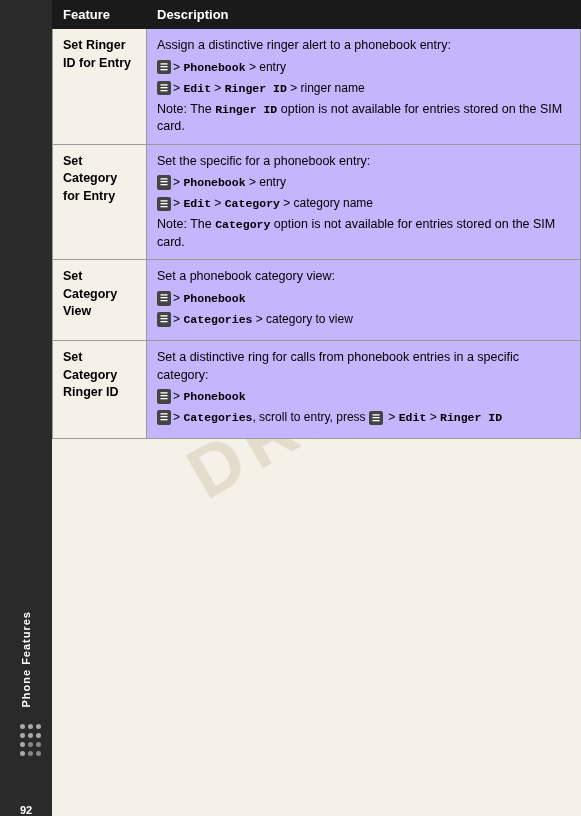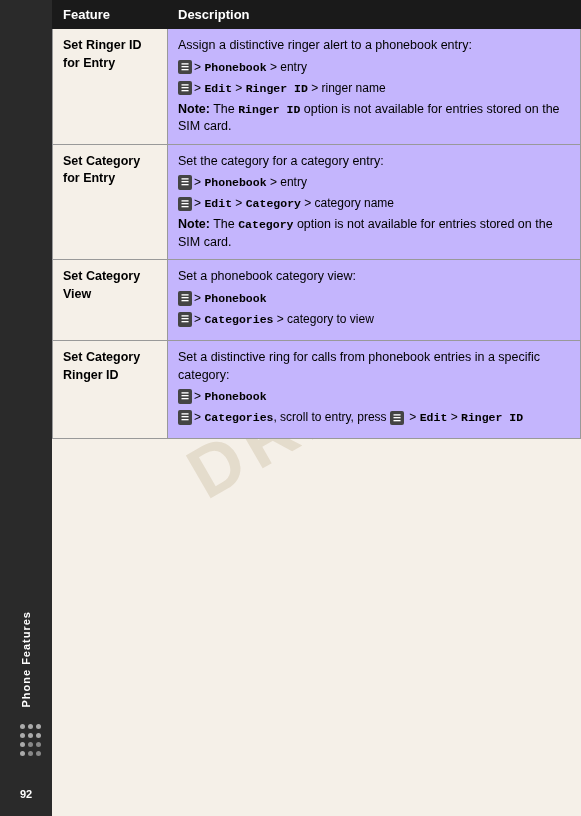--- a/index.html
+++ b/index.html
@@ -64,21 +64,21 @@
       border-radius: 50%;
     }
 
     .dot.filled {
       background: #aaa;
     }
 
     
     .page-number {
       position: absolute;
-      bottom: 16px;
+      bottom: 0;
       left: 0;
       width: 52px;
       text-align: center;
       color: #ffffff;
       font-size: 11px;
       font-weight: bold;
     }
 
     
     .main-content {
@@ -125,35 +125,35 @@
     .feature-table td {
       padding: 8px 10px;
       vertical-align: top;
       border: 1px solid #999;
       background: #c4b5fd;
       font-size: 12.5px;
       line-height: 1.4;
     }
 
     .feature-table td:first-child {
-      width: 115px;
+      width: 94px;
       font-weight: bold;
       font-size: 12.5px;
       background: #f5f0e8;
     }
 
     .bold-keyword {
       font-weight: bold;
       font-family: 'Courier New', monospace;
       font-size: 11.5px;
       text-align: right;
     }
 
     .note-bold {
-      font-weight: bold;
+      font-weight: normal;
     }
 
     .row-content p {
       margin-bottom: 4px;
     }
 
     .row-content p:last-child {
       margin-bottom: 0;
     }
 
@@ -242,21 +242,21 @@
             </div>
           </td>
         </tr>
 
         <tr>
           <td>
             <span>Set Category<br>for Entry</span>
           </td>
           <td>
             <div class="row-content">
-              <p>Set the category for a category entry:</p>
+              <p>Set the specific for a phonebook entry:</p>
               <div class="menu-step">
                 <span class="menu-btn">☰</span>
                 <span> &gt; <span class="bold-keyword">Phonebook</span> &gt; entry</span>
               </div>
               <div class="menu-step">
                 <span class="menu-btn">☰</span>
                 <span> &gt; <span class="bold-keyword">Edit</span> &gt; <span class="bold-keyword">Category</span> &gt; category name</span>
               </div>
               <p><span class="note-bold">Note:</span> The <span class="bold-keyword">Category</span> option is not available for entries stored on the SIM card.</p>
             </div>

